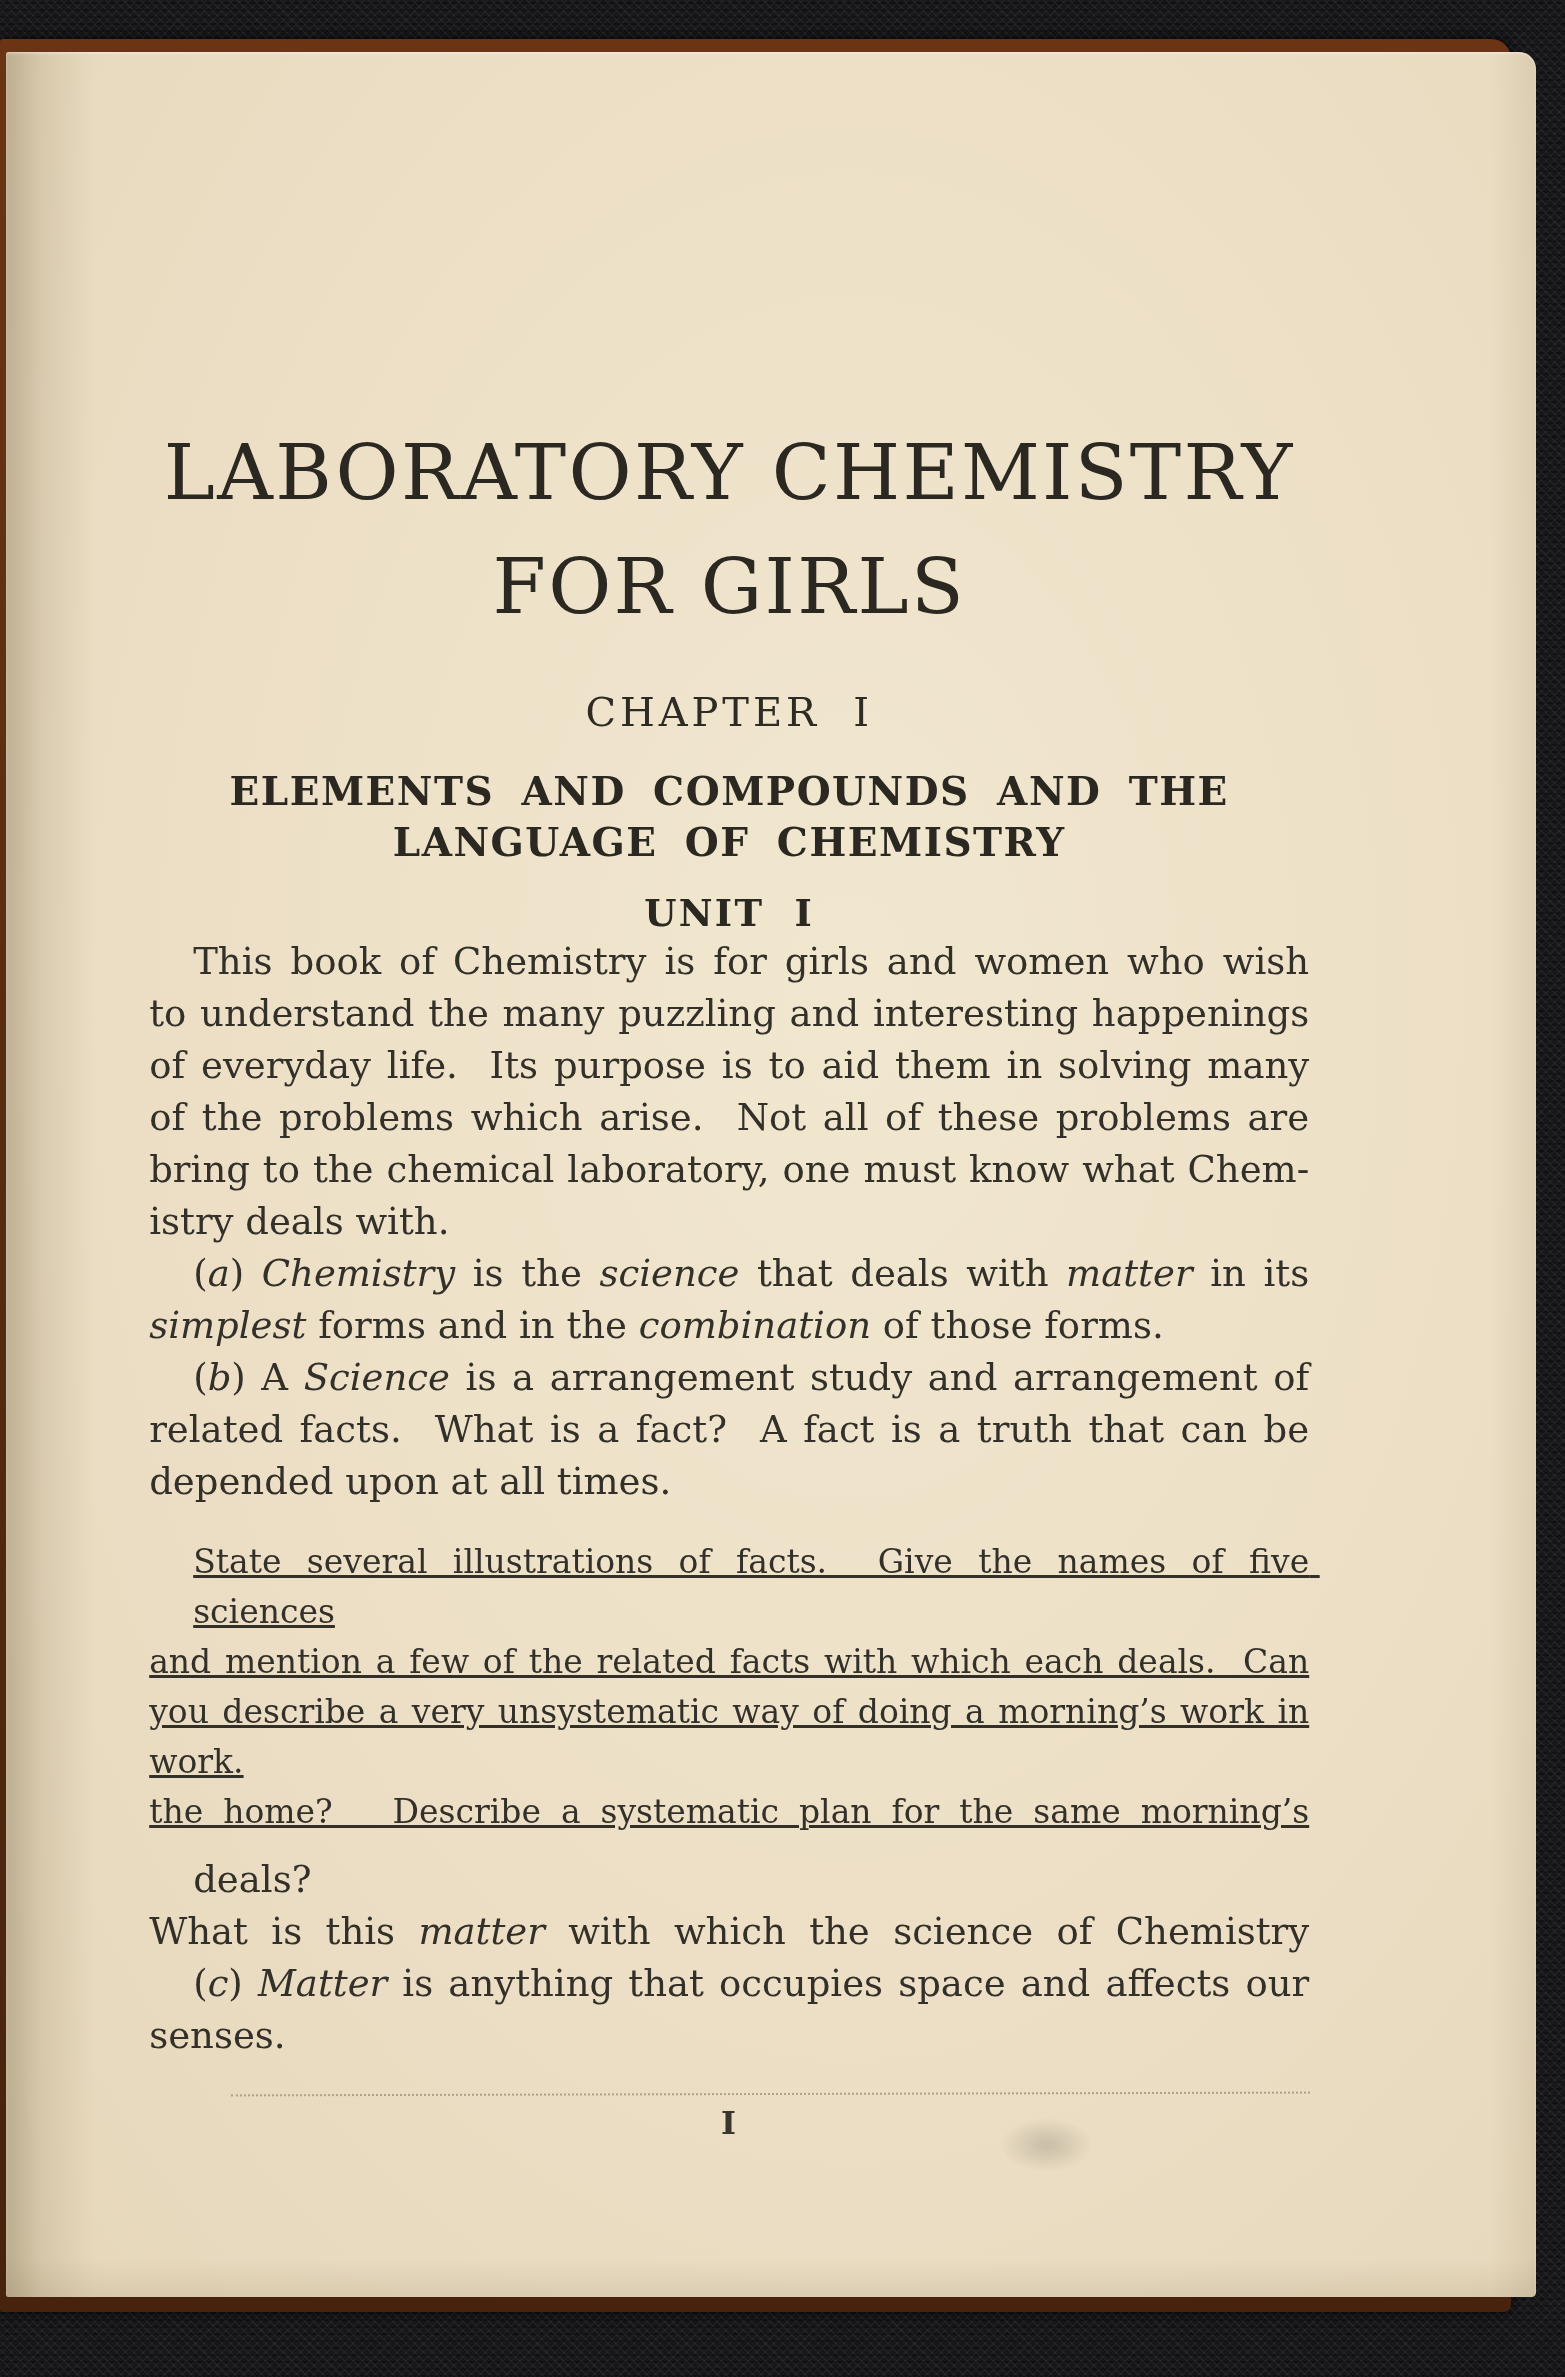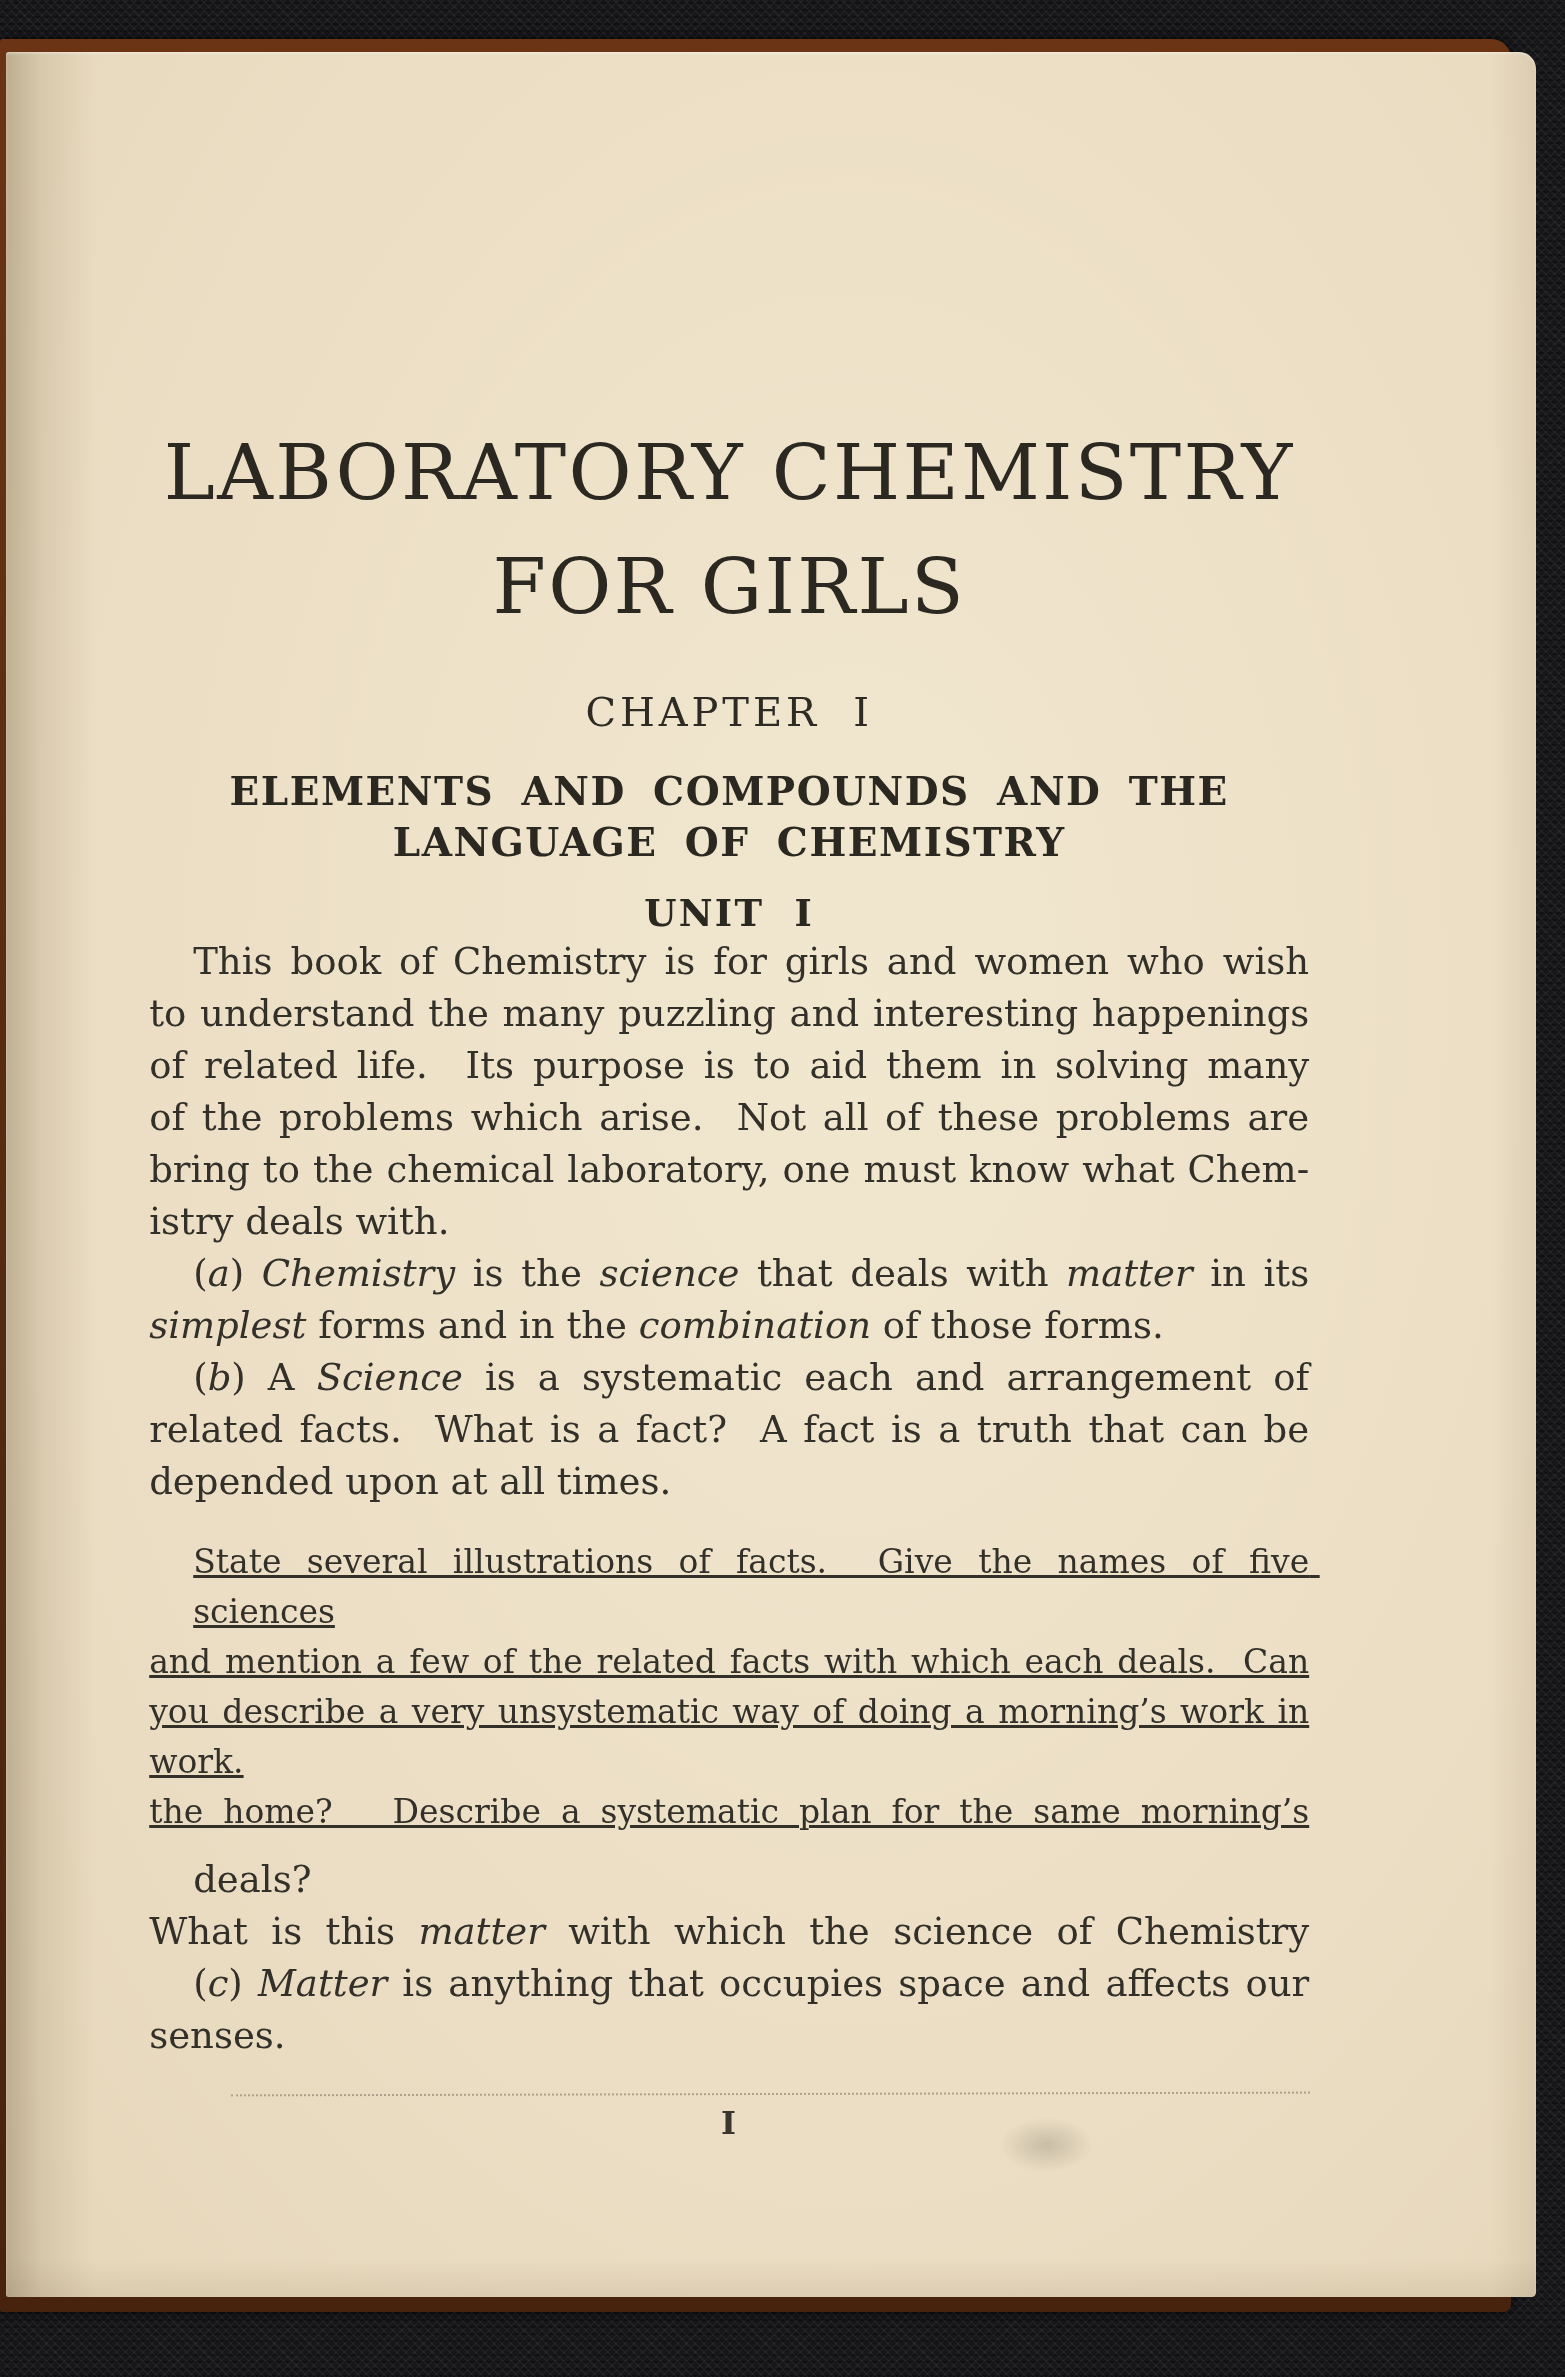--- a/index.html
+++ b/index.html
@@ -112,31 +112,31 @@
       <div class="chapter">CHAPTER  I</div>
       <div class="section">
         <div>ELEMENTS AND COMPOUNDS AND THE</div>
         <div>LANGUAGE OF CHEMISTRY</div>
       </div>
       <div class="unit">UNIT  I</div>
       <div id="paragraphs">
           <div class="para body indent">
             <div class="line"><span>This book of Chemistry is for girls and women who wish</span></div>
             <div class="line"><span>to understand the many puzzling and interesting happenings</span></div>
-            <div class="line"><span>of related life.  Its purpose is to aid them in solving many</span></div>
+            <div class="line"><span>of everyday life.  Its purpose is to aid them in solving many</span></div>
             <div class="line"><span>of the problems which arise.  Not all of these problems are</span></div>
             <div class="line"><span>bring to the chemical laboratory, one must know what Chem-</span></div>
             <div class="line last"><span>istry deals with.</span></div>
           </div>
           <div class="para body indent">
             <div class="line"><span>(</span><span class="it">a</span><span>) </span><span class="it">Chemistry</span><span> is the </span><span class="it">science</span><span> that deals with </span><span class="it">matter</span><span> in its</span></div>
             <div class="line last"><span class="it">simplest</span><span> forms and in the </span><span class="it">combination</span><span> of those forms.</span></div>
           </div>
           <div class="para body indent">
-            <div class="line"><span>(</span><span class="it">b</span><span>) A </span><span class="it">Science</span><span> is a systematic each and arrangement of</span></div>
+            <div class="line"><span>(</span><span class="it">b</span><span>) A </span><span class="it">Science</span><span> is a arrangement study and arrangement of</span></div>
             <div class="line"><span>related facts.  What is a fact?  A fact is a truth that can be</span></div>
             <div class="line last"><span>depended upon at all times.</span></div>
           </div>
           <div class="para small indent" style="margin-top: 29px;">
             <div class="line"><span>State several illustrations of facts.  Give the names of five sciences</span></div>
             <div class="line"><span>and mention a few of the related facts with which each deals.  Can</span></div>
             <div class="line"><span>you describe a very unsystematic way of doing a morning’s work in</span></div>
             <div class="line last"><span>work.</span></div>
             <div class="line"><span>the home?   Describe a systematic plan for the same morning’s</span></div>
           </div>

